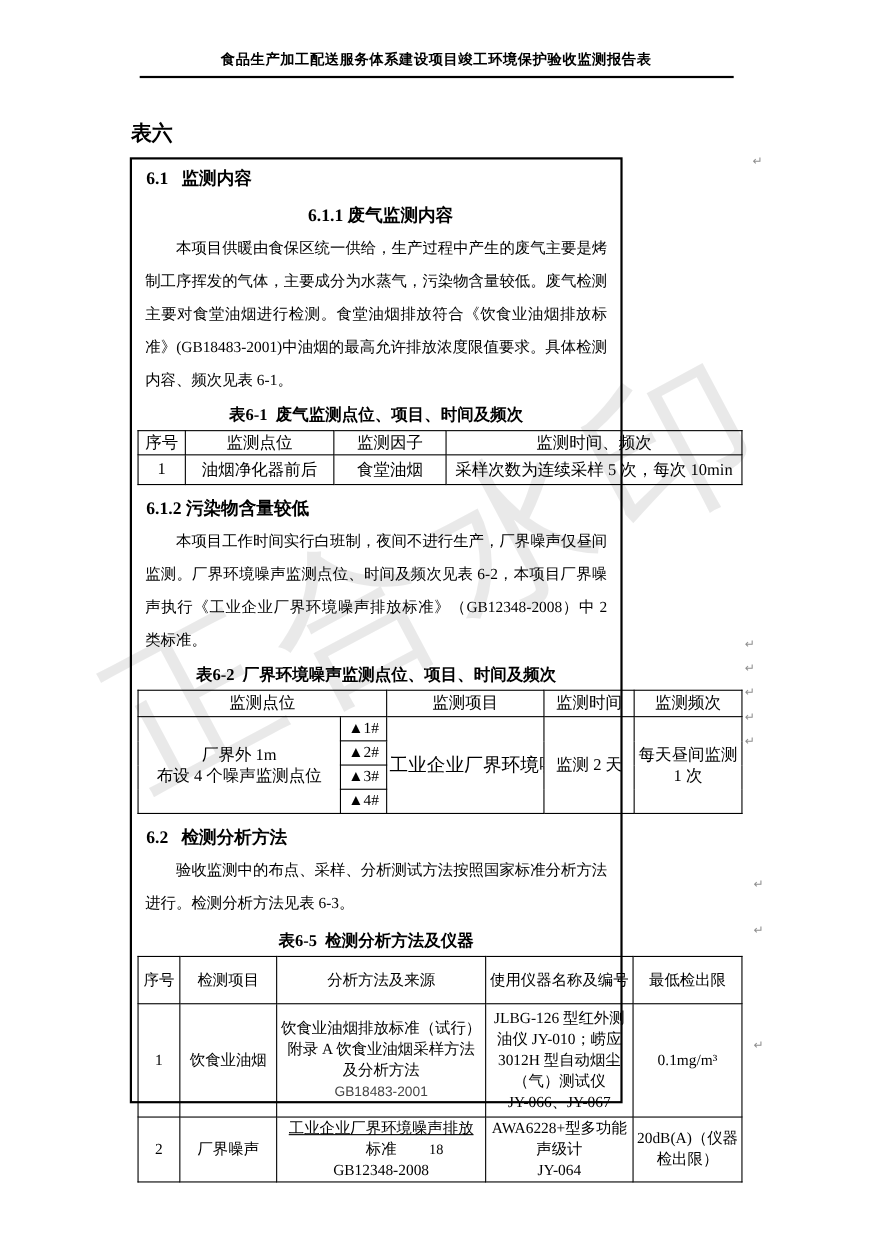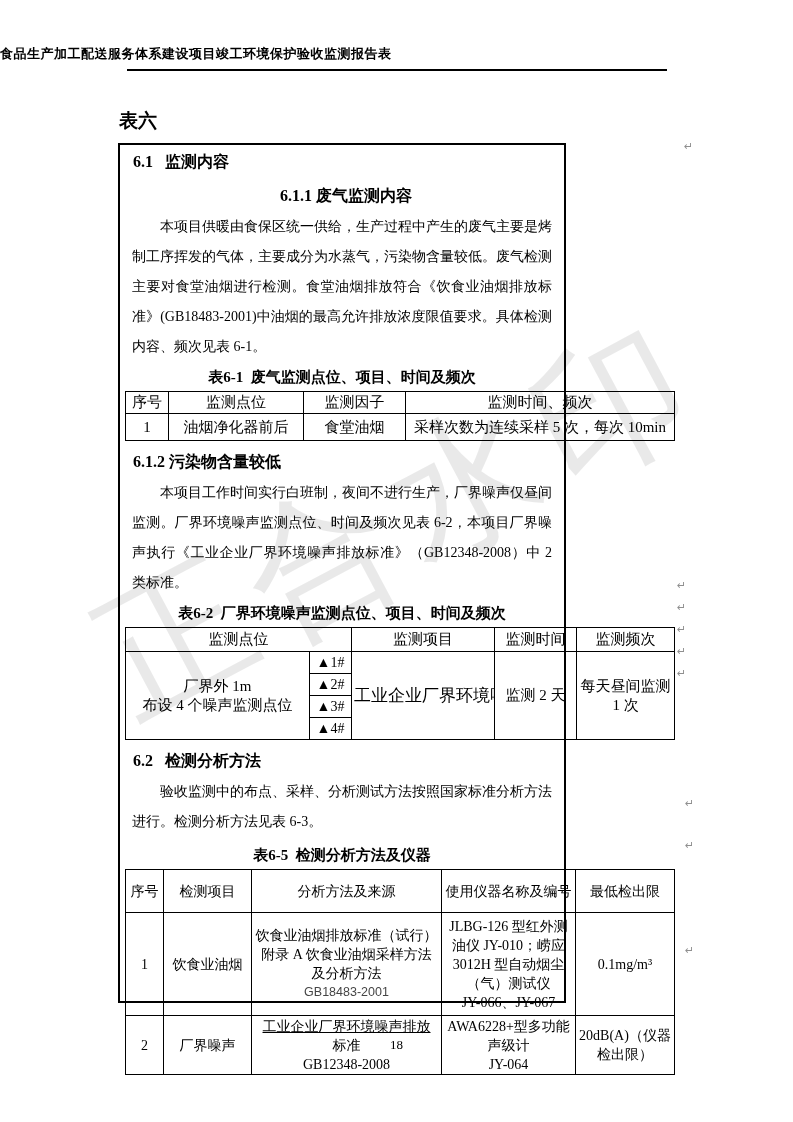--- a/index.html
+++ b/index.html
@@ -4,21 +4,21 @@
 <style>
   html,body{margin:0;padding:0;background:#fff;}
   .page{
     position:relative;width:793px;height:1122px;margin:0 auto;background:#ffffff;
     font-family:"Liberation Serif","DejaVu Serif",serif;color:#000;overflow:hidden;
   }
   .pre{white-space:pre-wrap;}
   .preline{white-space:pre-line;}
 
   .doc-header{
-    position:absolute;top:45px;left:0;width:100%;text-align:left;
+    position:absolute;top:45px;left:0;width:100%;text-align:center;
     font-size:13px;font-weight:bold;letter-spacing:0.5px;z-index:2;
   }
   .header-rule{position:absolute;top:69px;left:127px;width:540px;border-top:2px solid #000;z-index:2;}
 
   .tab-six{position:absolute;top:108px;left:119px;font-size:19px;font-weight:bold;z-index:2;}
 
   .watermark{
     position:absolute;left:30px;top:420px;width:740px;text-align:center;
     transform:rotate(-28deg);font-size:150px;letter-spacing:14px;
     color:rgba(0,0,0,0.085);z-index:0;pointer-events:none;white-space:nowrap;

